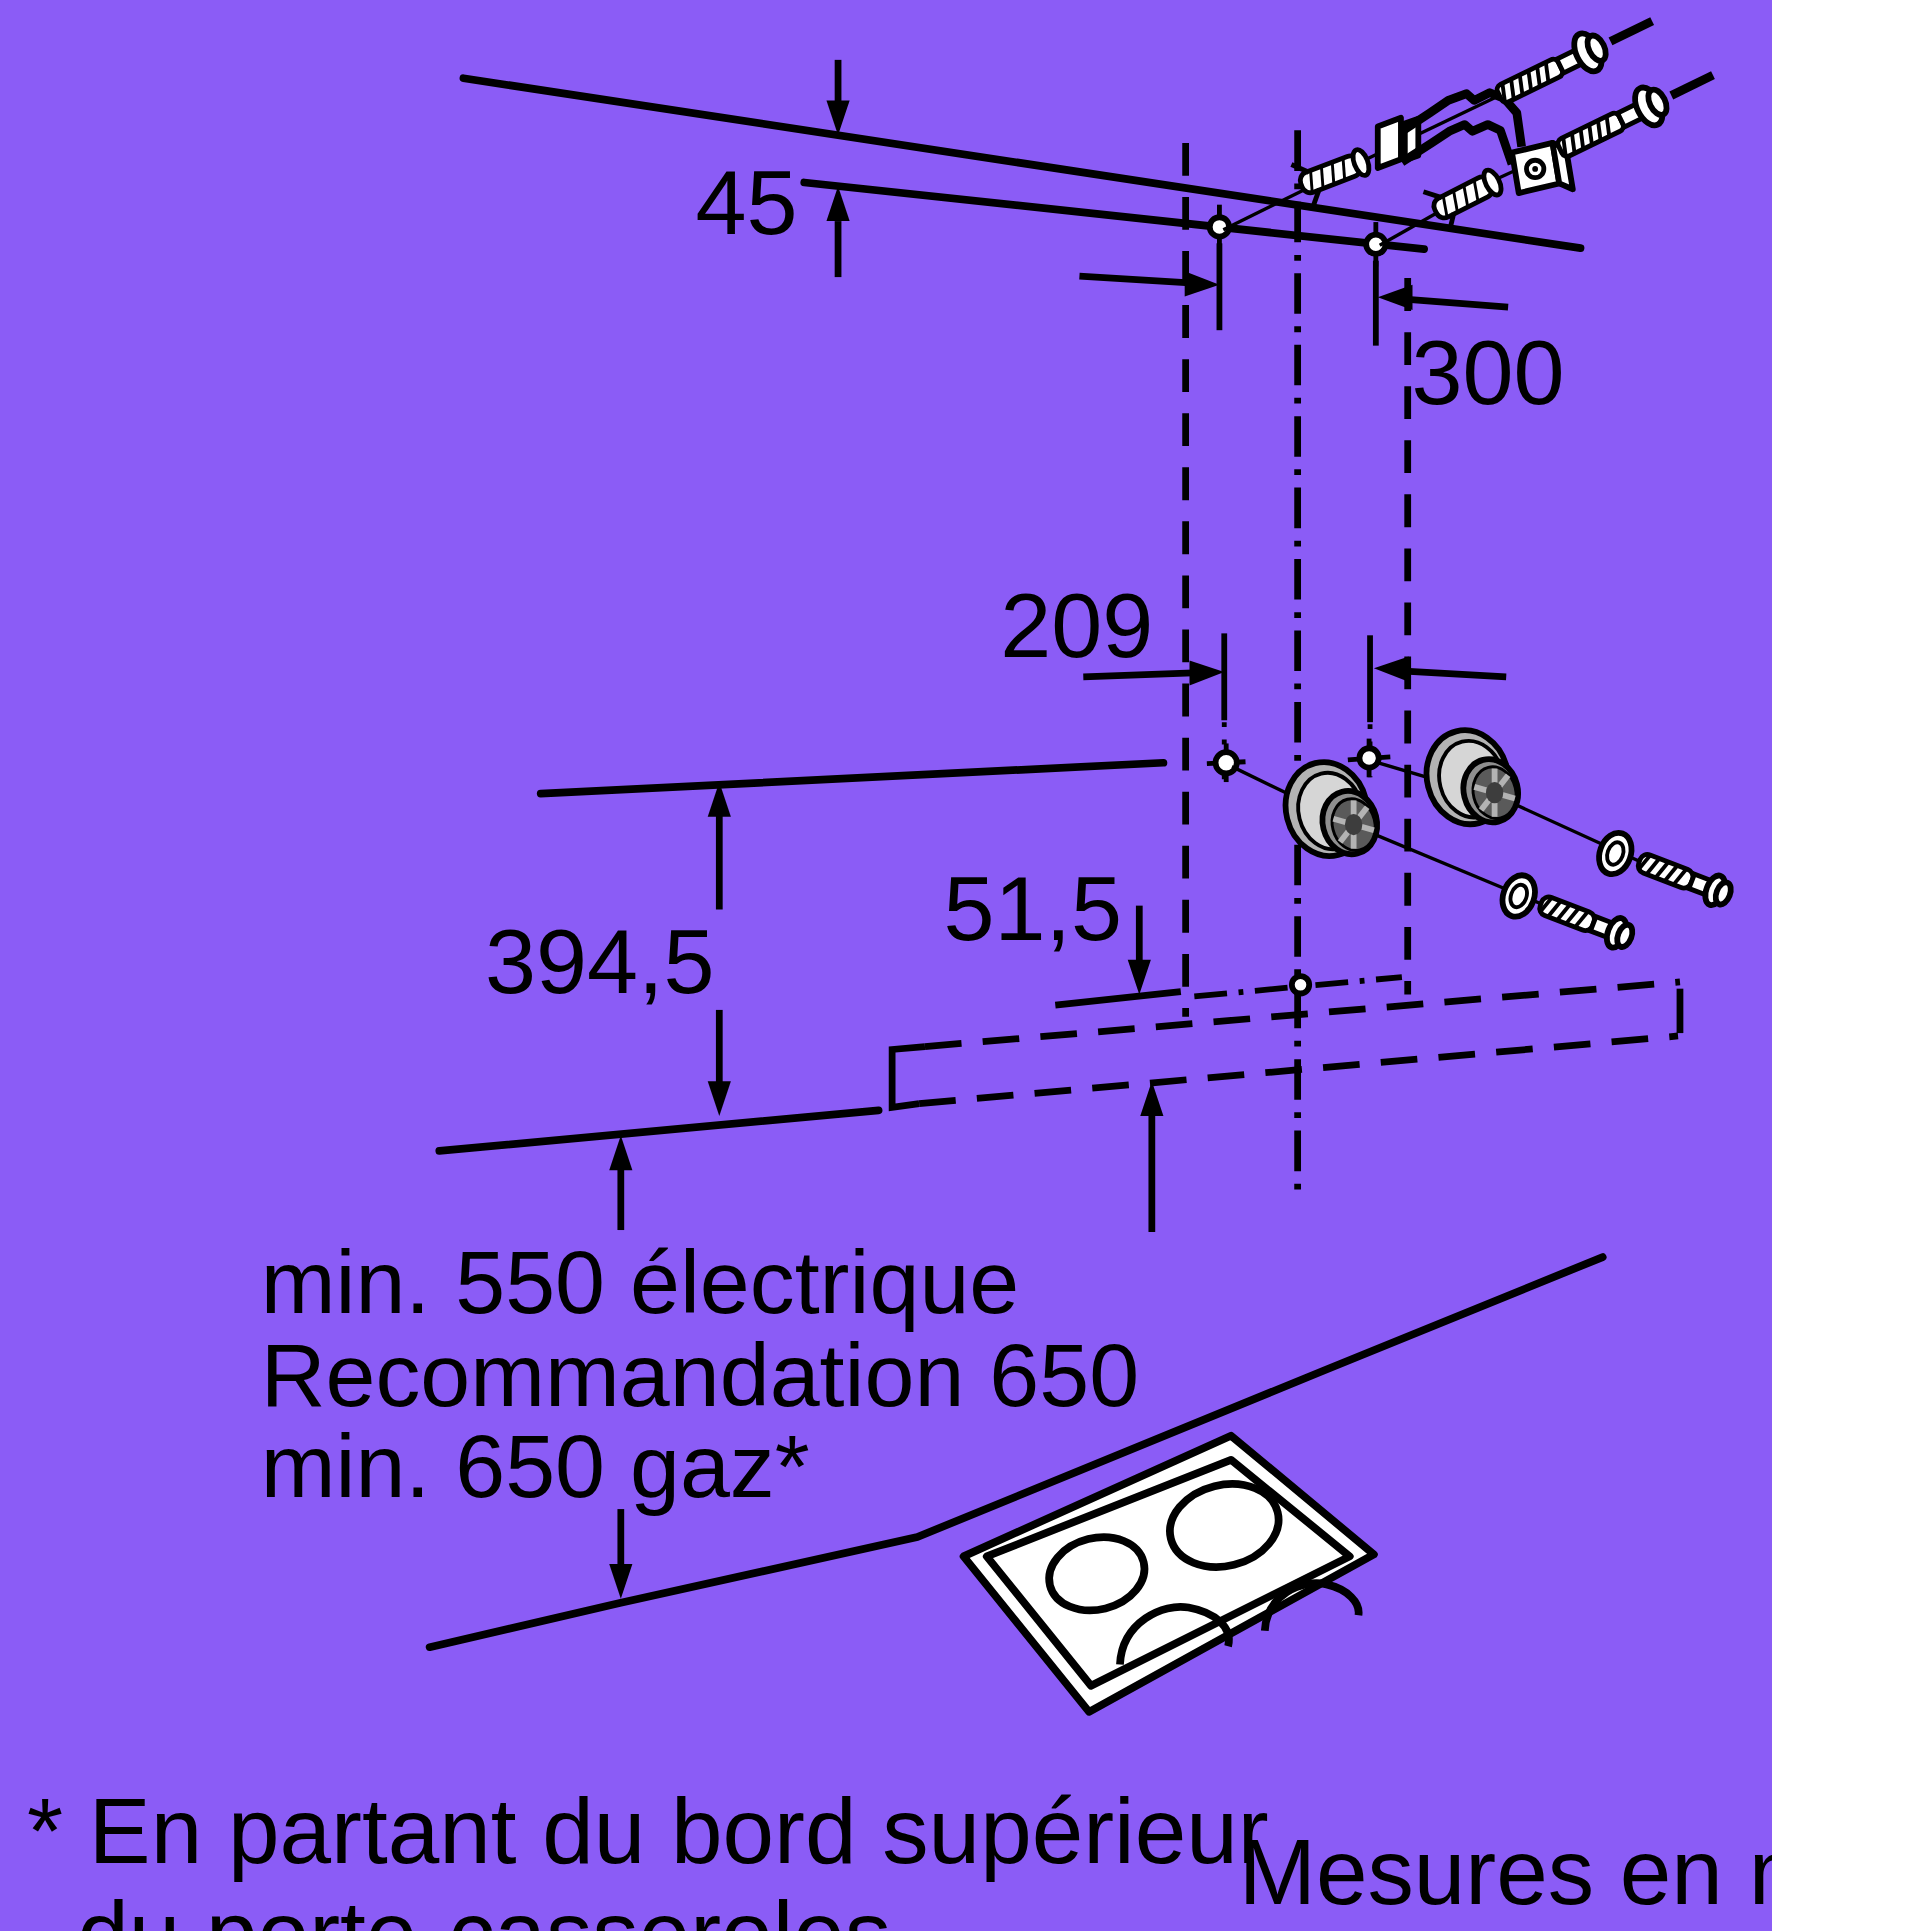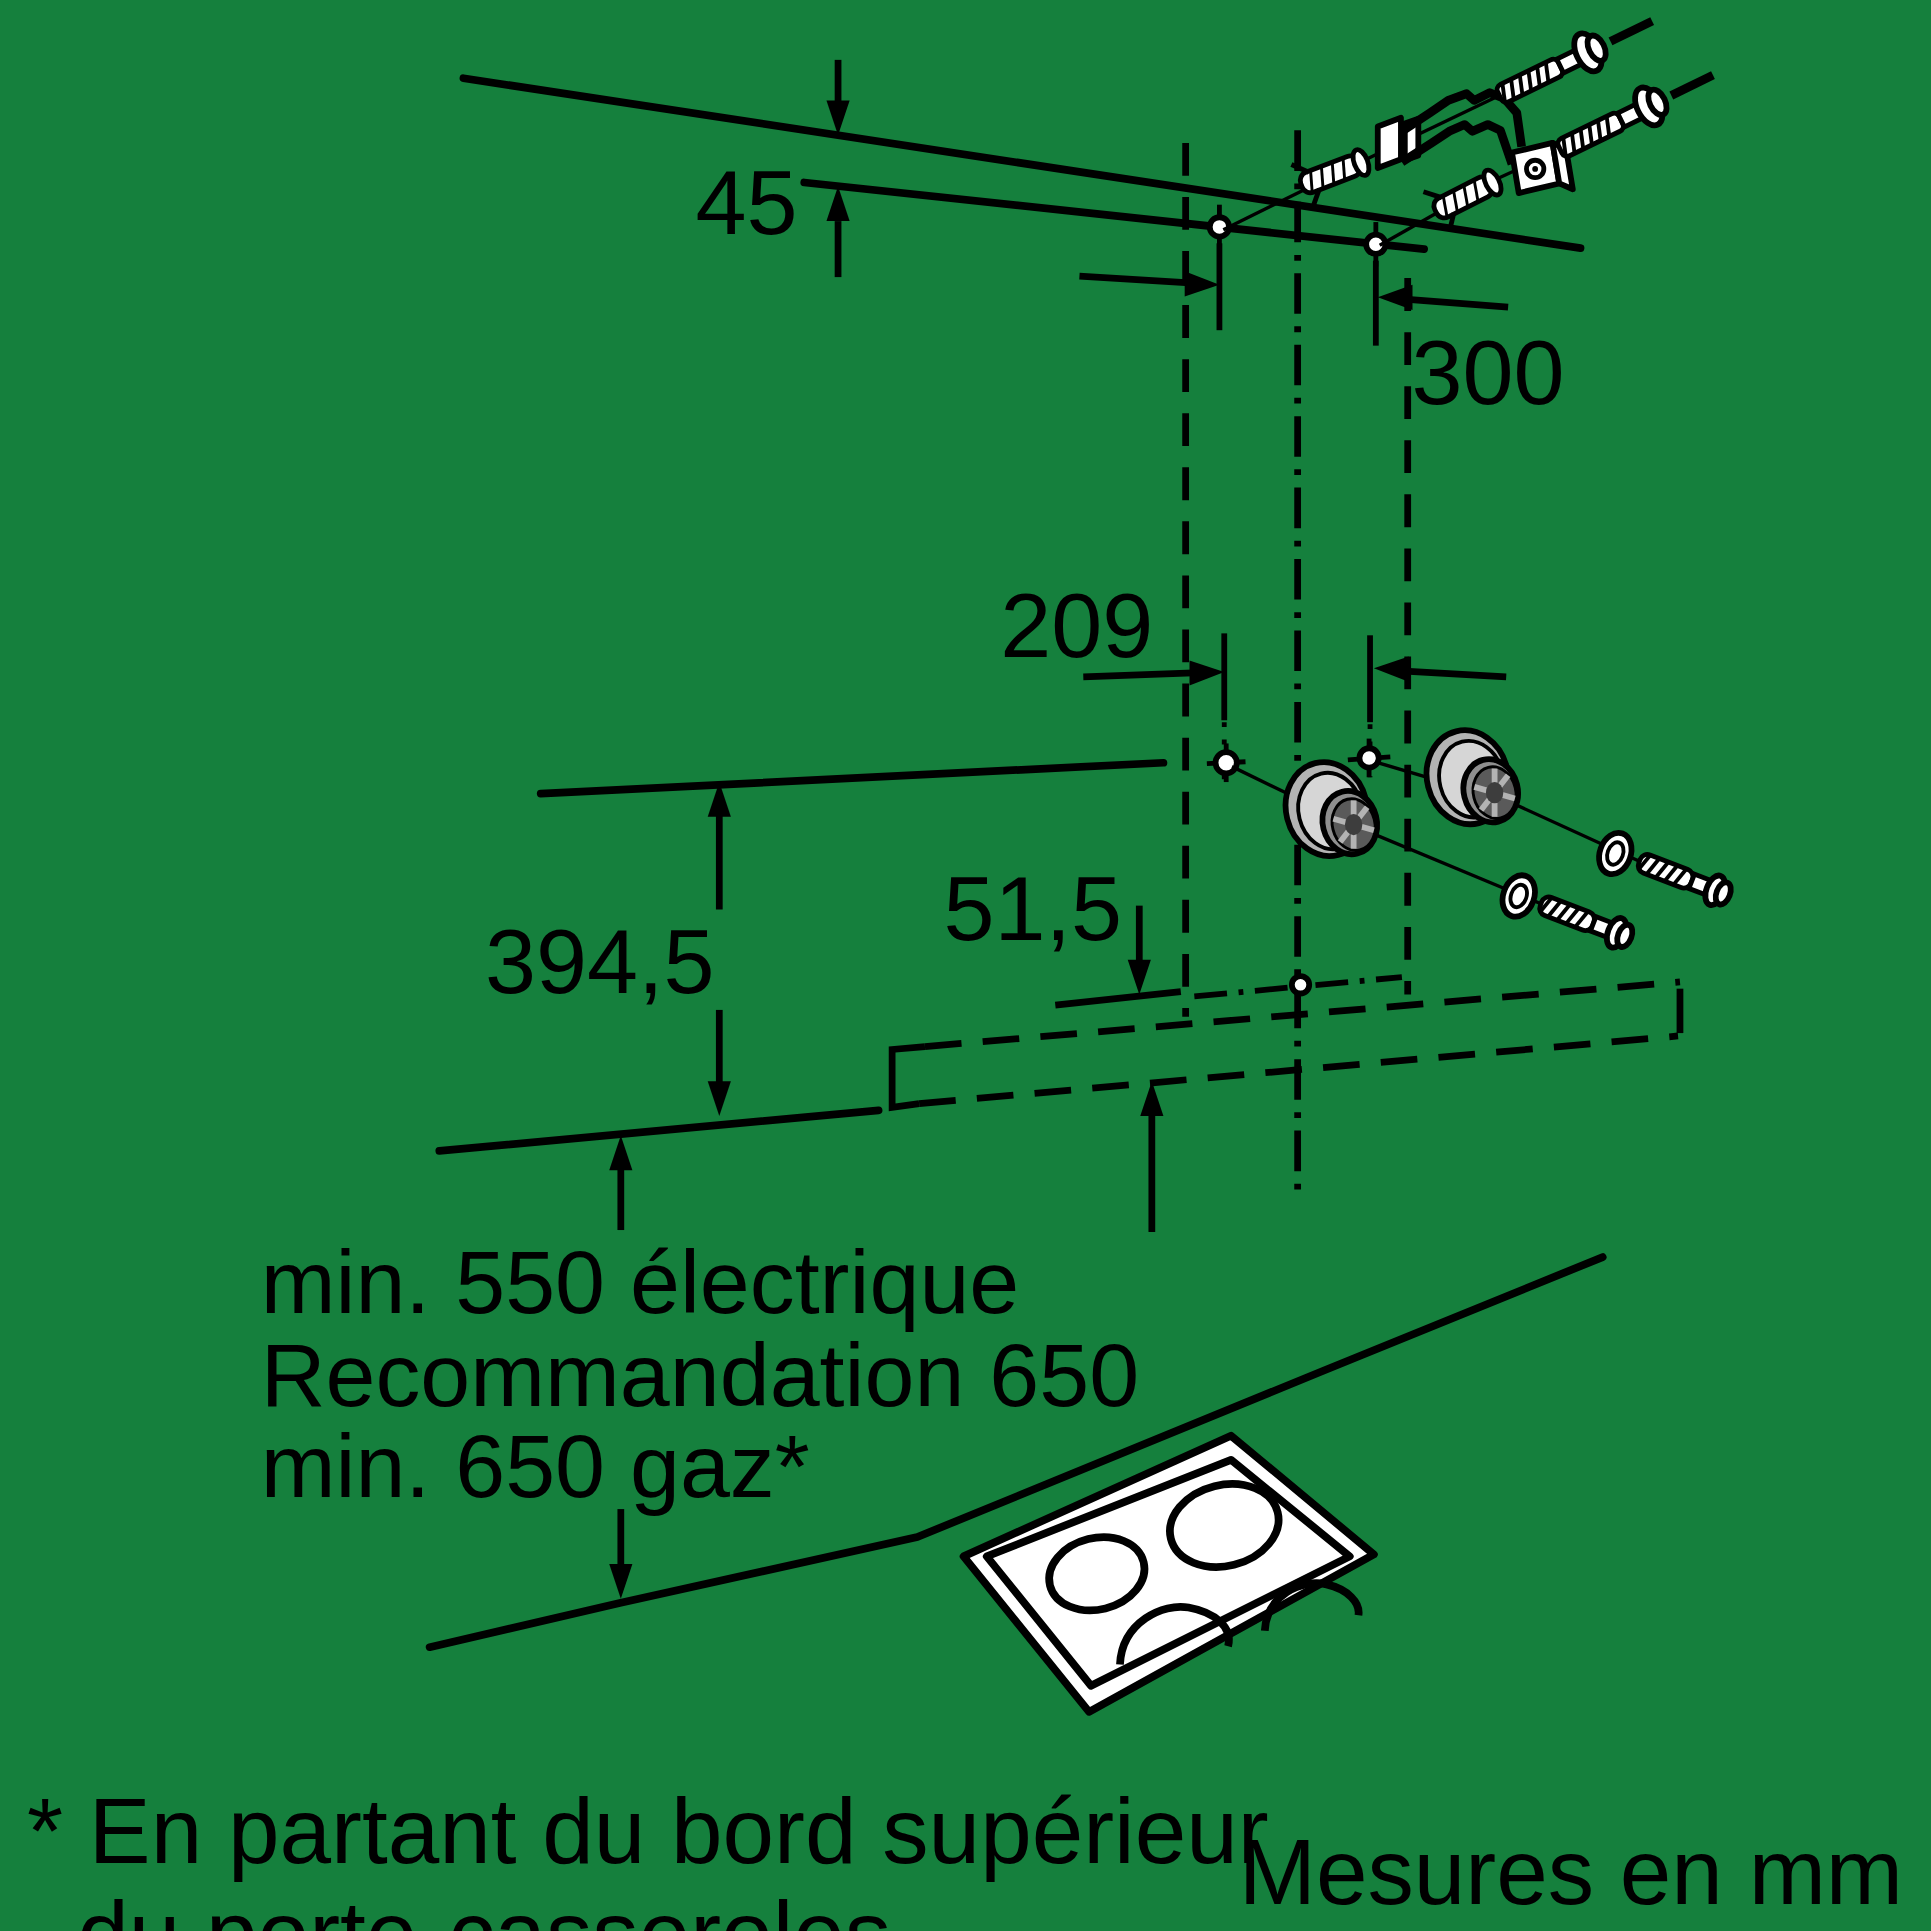--- a/index.html
+++ b/index.html
@@ -1,16 +1,16 @@
 <!DOCTYPE html>
 <html><head>
 <meta charset="utf-8">
 <style>
   html,body{margin:0;padding:0;background:#ffffff;}
-  .stage{position:relative;width:1931px;height:1931px;background:#15803d;overflow:hidden;}
+  .stage{position:relative;width:1772px;height:1931px;background:#8b5cf6;overflow:hidden;}
   svg{display:block;}
   text{font-family:"Liberation Sans", sans-serif;fill:#000000;}
   .dim{font-size:95px;}
   .note{font-size:93px;}
   .foot{font-size:96px;}
 </style>
 </head>
 <body>
 
 <div class="stage">

